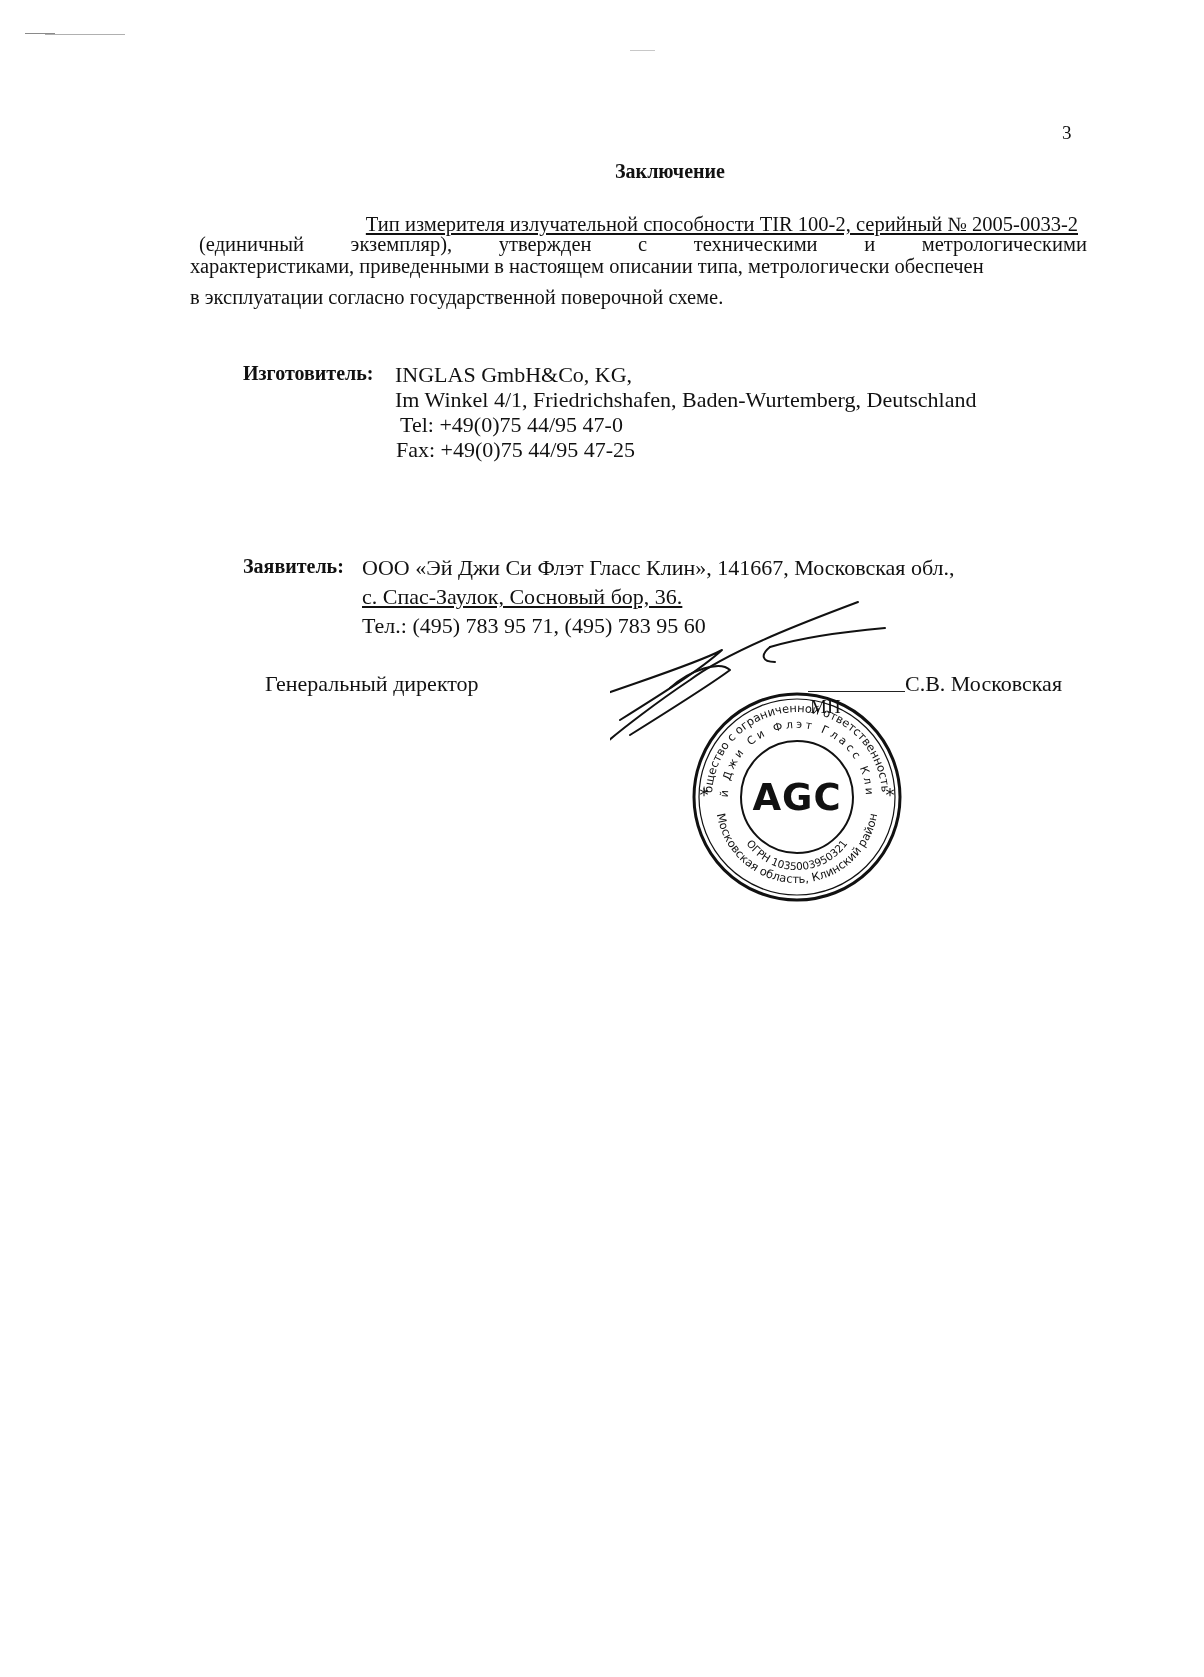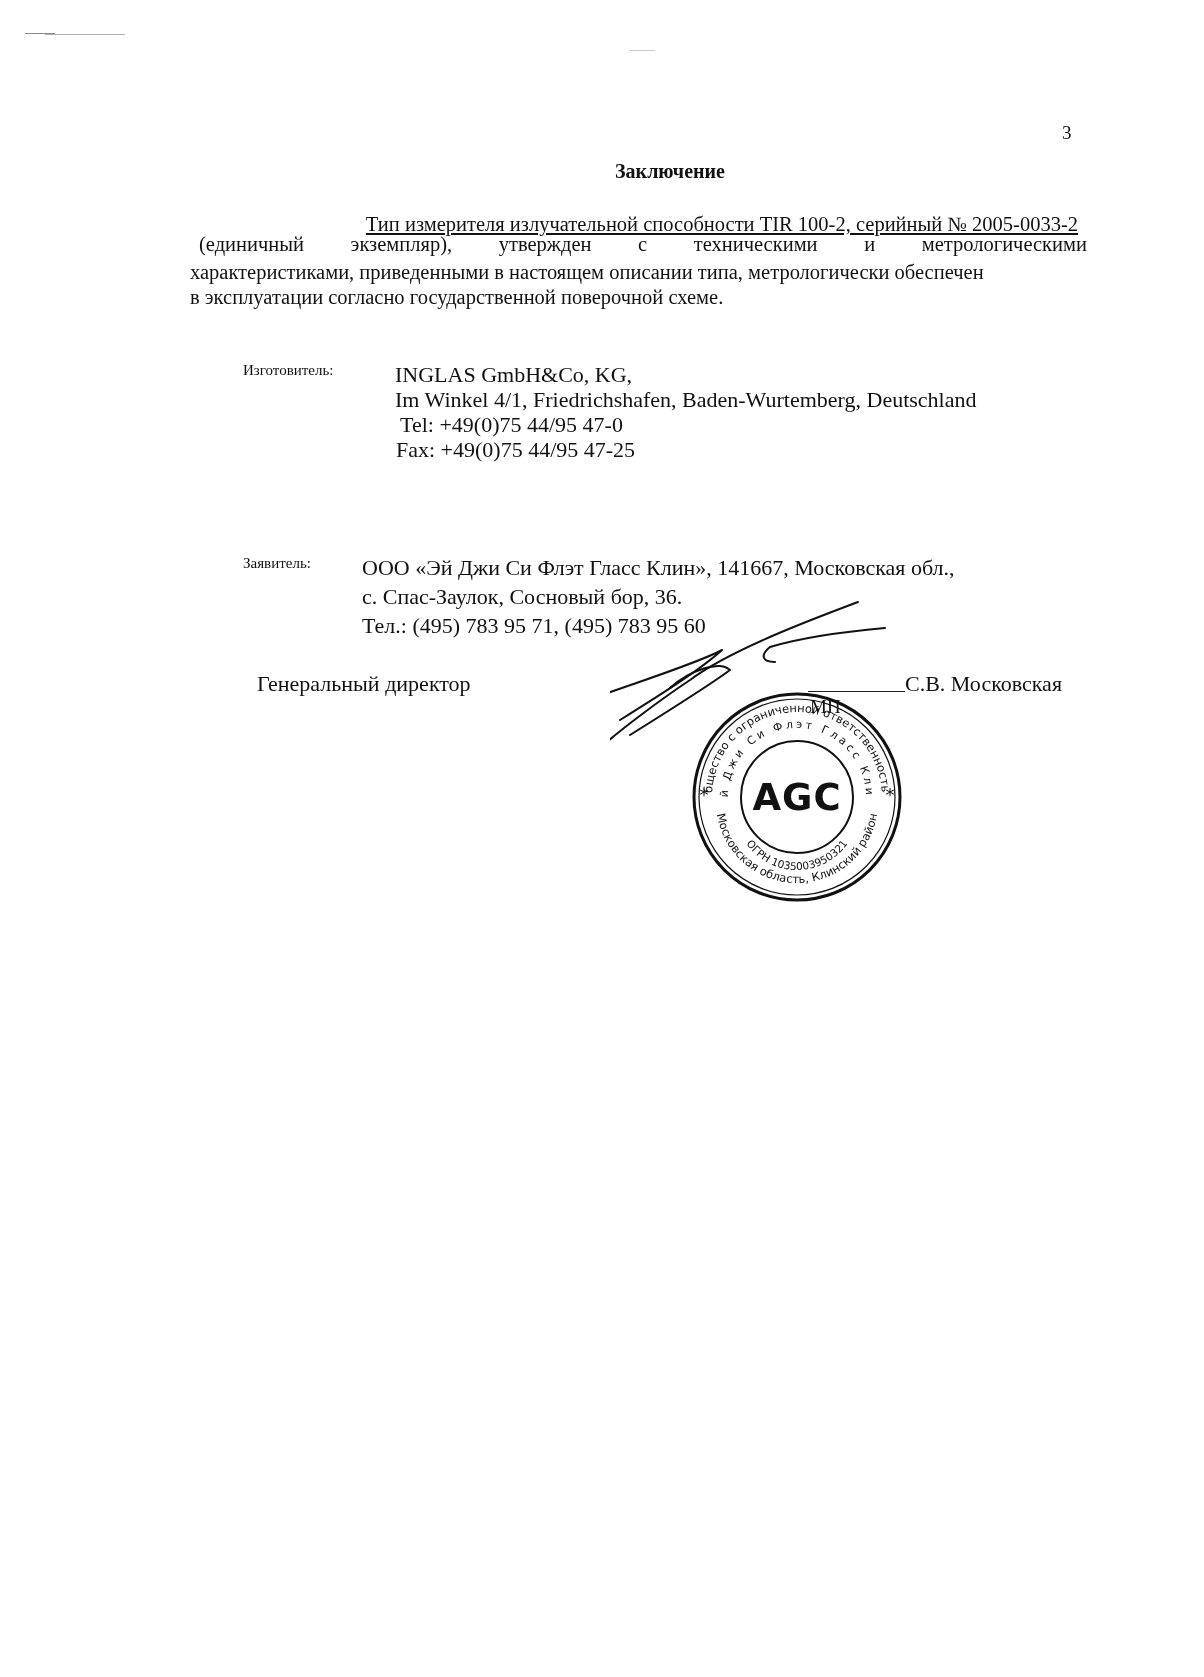--- a/index.html
+++ b/index.html
@@ -36,21 +36,22 @@
       width: 888px;
       font-size: 20.5px;
       line-height: 24px;
     }
     .justify {
       text-align: justify;
       text-align-last: justify;
       white-space: normal;
     }
     .label {
-      font-size: 15px;
+      font-size: 20px;
+      font-weight: bold;
     }
     .value {
       font-size: 22px;
     }
     .stamp {
       position: absolute;
       left: 690px; top: 690px;
       width: 214px; height: 214px;
     }
     .signature {
@@ -68,40 +69,40 @@
 
 <div class="abs page-number">3</div>
 
 <div class="abs title">Заключение</div>
 
 <div>
   <div class="abs para-line" style="top:212px; left:253px; width:825px; text-align:right;text-decoration:underline;">Тип  измерителя излучательной способности TIR 100-2, серийный № 2005-0033-2</div>
   <div class="abs para-line justify" style="top:232px;margin-left:9px;">
     <span style="word-spacing:34px;">(единичный экземпляр), утвержден с техническими и метрологическими</span>
   </div>
-  <div class="abs para-line" style="top:260px;">характеристиками, приведенными в настоящем описании типа, метрологически обеспечен</div>
+  <div class="abs para-line" style="top:254px;">характеристиками, приведенными в настоящем описании типа, метрологически обеспечен</div>
   <div class="abs para-line" style="top:285px;">в эксплуатации согласно государственной поверочной схеме.</div>
 </div>
 
 <div>
   <div class="abs label" style="left:243px; top:362px;">Изготовитель:</div>
   <div class="abs value" style="left:395px; top:362px;">INGLAS GmbH&amp;Co, KG,</div>
   <div class="abs value" style="left:395px; top:387px;">Im Winkel 4/1, Friedrichshafen, Baden-Wurtemberg, Deutschland</div>
   <div class="abs value" style="left:400px; top:412px;">Tel: +49(0)75 44/95 47-0</div>
   <div class="abs value" style="left:396px; top:437px;">Fax: +49(0)75 44/95 47-25</div>
 </div>
 
 <div>
   <div class="abs label" style="left:243px; top:555px;">Заявитель:</div>
   <div class="abs value" style="left:362px; top:555px;">ООО «Эй Джи Си Флэт Гласс Клин»,  141667, Московская обл.,</div>
-  <div class="abs value" style="left:362px; top:584px;">с. Спас-Заулок, Сосновый бор, 36.</div>
+  <div class="abs value" style="left:362px; top:584px;text-decoration:underline;">с. Спас-Заулок, Сосновый бор, 36.</div>
   <div class="abs value" style="left:362px; top:613px;">Тел.: (495) 783 95 71, (495) 783 95 60</div>
 </div>
 
-<div class="abs value" style="left:257px; top:671px;">Генеральный   директор</div>
+<div class="abs value" style="left:265px; top:671px;">Генеральный   директор</div>
 <div class="abs value" style="left:905px; top:671px;">С.В. Московская</div>
 <div class="abs" style="left:808px; top:691px; width:97px; height:1px; background:#222;"></div>
 <div class="abs" style="left:810px; top:696px; font-size:19px;">МП</div>
 
 <svg class="signature" viewBox="0 0 300 150">
   <g fill="none" stroke="#111" stroke-width="2" stroke-linecap="round" stroke-linejoin="round">
     <path d="M248 2 C 200 20, 120 50, 80 80 C 50 100, 10 130, -10 148"></path>
     <path d="M-8 95 C 40 78, 90 62, 112 50 C 90 70, 50 95, 10 120"></path>
     <path d="M60 88 C 80 70, 110 60, 120 70 C 100 85, 60 110, 20 135"></path>
     <path d="M160 47 C 190 38, 230 32, 275 28"></path>

